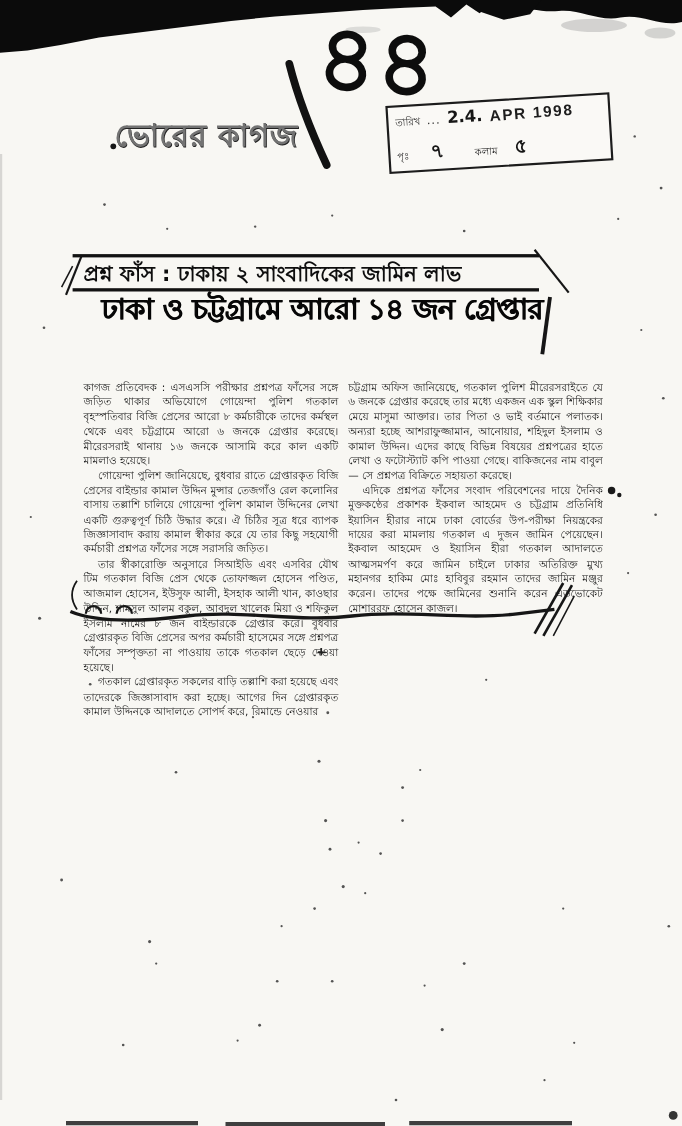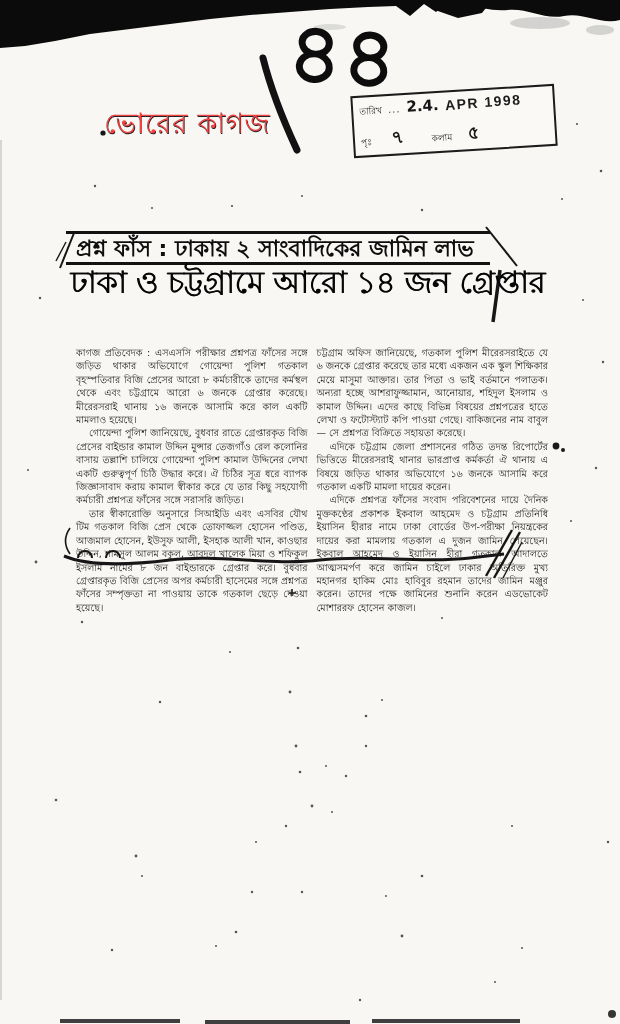--- a/index.html
+++ b/index.html
@@ -11,22 +11,22 @@
   }
   .page{
     position:relative;width:620px;height:1024px;overflow:hidden;
     background:#f8f7f3;color:#161616;
   }
   .artifacts{position:absolute;inset:0;z-index:1;pointer-events:none;}
   .layer{position:absolute;z-index:2;}
 
   .masthead{
     left:104px;top:102px;width:150px;
-    font-size:28px;font-weight:normal;letter-spacing:0.5px;
-    color:#ef4444;text-shadow:0.6px 0.6px 0 #222;
+    font-size:28px;font-weight:bold;letter-spacing:0.5px;
+    color:#737373;text-shadow:0.6px 0.6px 0 #222;
     white-space:nowrap;
     text-align:right;
   }
   .handnum{
     left:288px;top:14px;width:120px;
     font-size:84px;font-weight:bold;line-height:1;
     transform:rotate(4deg);color:#0d0d0d;
   }
   .stamp{
     left:352px;top:90px;width:204px;height:62px;
@@ -42,26 +42,26 @@
   .stamp-face{
     font-family:"Liberation Sans",sans-serif;
     font-size:14px;font-weight:bold;letter-spacing:1.5px;color:#1d1d1d;
     transform:rotate(-1deg);display:inline-block;
   }
   .stamp-row+.stamp-row{margin-top:6px;}
 
   .kicker{
     left:66px;top:231px;width:424px;height:34px;box-sizing:border-box;
     border-top:3px solid #121212;border-bottom:3px solid #121212;
-    font-size:22px;font-weight:bold;line-height:30px;
+    font-size:19px;font-weight:bold;line-height:30px;
     padding-left:10px;white-space:nowrap;color:#0e0e0e;
   }
   .headline{
     left:70px;top:264px;width:445px;margin:0;
-    font-size:31px;font-weight:normal;line-height:37px;
+    font-size:26px;font-weight:bold;line-height:37px;
     letter-spacing:-0.5px;color:#070707;
     text-shadow:0.7px 0 0 #000;
     text-align:center;
   }
   .headline span{display:block;white-space:nowrap;}
 
   .body-cols{
     left:76px;top:346px;width:472px;height:216px;
     display:flex;gap:9px;
   }
@@ -188,21 +188,21 @@
 
   <h1 class="layer headline">
     <span>ঢাকা ও চট্টগ্রামে আরো ১৪ জন গ্রেপ্তার</span>
   </h1>
 
   <div class="layer body-cols">
     <div class="col">
       <p>কাগজ প্রতিবেদক : এসএসসি পরীক্ষার প্রশ্নপত্র ফাঁসের সঙ্গে জড়িত থাকার অভিযোগে গোয়েন্দা পুলিশ গতকাল বৃহস্পতিবার বিজি প্রেসের আরো ৮ কর্মচারীকে তাদের কর্মস্থল থেকে এবং চট্টগ্রামে আরো ৬ জনকে গ্রেপ্তার করেছে। মীরেরসরাই থানায় ১৬ জনকে আসামি করে কাল একটি মামলাও হয়েছে।</p>
       <p>গোয়েন্দা পুলিশ জানিয়েছে, বুধবার রাতে গ্রেপ্তারকৃত বিজি প্রেসের বাইন্ডার কামাল উদ্দিন মুন্সার তেজগাঁও রেল কলোনির বাসায় তল্লাশি চালিয়ে গোয়েন্দা পুলিশ কামাল উদ্দিনের লেখা একটি গুরুত্বপূর্ণ চিঠি উদ্ধার করে। ঐ চিঠির সূত্র ধরে ব্যাপক জিজ্ঞাসাবাদ করায় কামাল স্বীকার করে যে তার কিছু সহযোগী কর্মচারী প্রশ্নপত্র ফাঁসের সঙ্গে সরাসরি জড়িত।</p>
       <p>তার স্বীকারোক্তি অনুসারে সিআইডি এবং এসবির যৌথ টিম গতকাল বিজি প্রেস থেকে তোফাজ্জল হোসেন পণ্ডিত, আজমাল হোসেন, ইউসুফ আলী, ইসহাক আলী খান, কাওছার উদ্দিন, শামসুল আলম বকুল, আবদুল খালেক মিয়া ও শফিকুল ইসলাম নামের ৮ জন বাইন্ডারকে গ্রেপ্তার করে। বুধবার গ্রেপ্তারকৃত বিজি প্রেসের অপর কর্মচারী হাসেমের সঙ্গে প্রশ্নপত্র ফাঁসের সম্পৃক্ততা না পাওয়ায় তাকে গতকাল ছেড়ে দেওয়া হয়েছে।</p>
+      <p>গতকাল গ্রেপ্তারকৃত সকলের বাড়ি তল্লাশি করা হয়েছে এবং তাদেরকে জিজ্ঞাসাবাদ করা হচ্ছে। আগের দিন গ্রেপ্তারকৃত কামাল উদ্দিনকে আদালতে সোপর্দ করে, রিমান্ডে নেওয়ার</p>
     </div>
     <div class="col">
       <p>চট্টগ্রাম অফিস জানিয়েছে, গতকাল পুলিশ মীরেরসরাইতে যে ৬ জনকে গ্রেপ্তার করেছে তার মধ্যে একজন এক স্কুল শিক্ষিকার মেয়ে মাসুমা আক্তার। তার পিতা ও ভাই বর্তমানে পলাতক। অন্যরা হচ্ছে আশরাফুজ্জামান, আনোয়ার, শহিদুল ইসলাম ও কামাল উদ্দিন। এদের কাছে বিভিন্ন বিষয়ের প্রশ্নপত্রের হাতে লেখা ও ফটোস্ট্যাট কপি পাওয়া গেছে। বাকিজনের নাম বাবুল— সে প্রশ্নপত্র বিক্রিতে সহায়তা করেছে।</p>
-      <p>এদিকে চট্টগ্রাম জেলা প্রশাসনের গঠিত তদন্ত রিপোর্টের ভিত্তিতে মীরেরসরাই থানার ভারপ্রাপ্ত কর্মকর্তা ঐ থানায় এ বিষয়ে জড়িত থাকার অভিযোগে ১৬ জনকে আসামি করে গতকাল একটি মামলা দায়ের করেন।</p>
       <p>এদিকে প্রশ্নপত্র ফাঁসের সংবাদ পরিবেশনের দায়ে দৈনিক মুক্তকণ্ঠের প্রকাশক ইকবাল আহমেদ ও চট্টগ্রাম প্রতিনিধি ইয়াসিন হীরার নামে ঢাকা বোর্ডের উপ-পরীক্ষা নিয়ন্ত্রকের দায়ের করা মামলায় গতকাল এ দুজন জামিন পেয়েছেন। ইকবাল আহমেদ ও ইয়াসিন হীরা গতকাল আদালতে আত্মসমর্পণ করে জামিন চাইলে ঢাকার অতিরিক্ত মুখ্য মহানগর হাকিম মোঃ হাবিবুর রহমান তাদের জামিন মঞ্জুর করেন। তাদের পক্ষে জামিনের শুনানি করেন এডভোকেট মোশাররফ হোসেন কাজল।</p>
     </div>
   </div>
 
 </div>
 
 </body></html>

